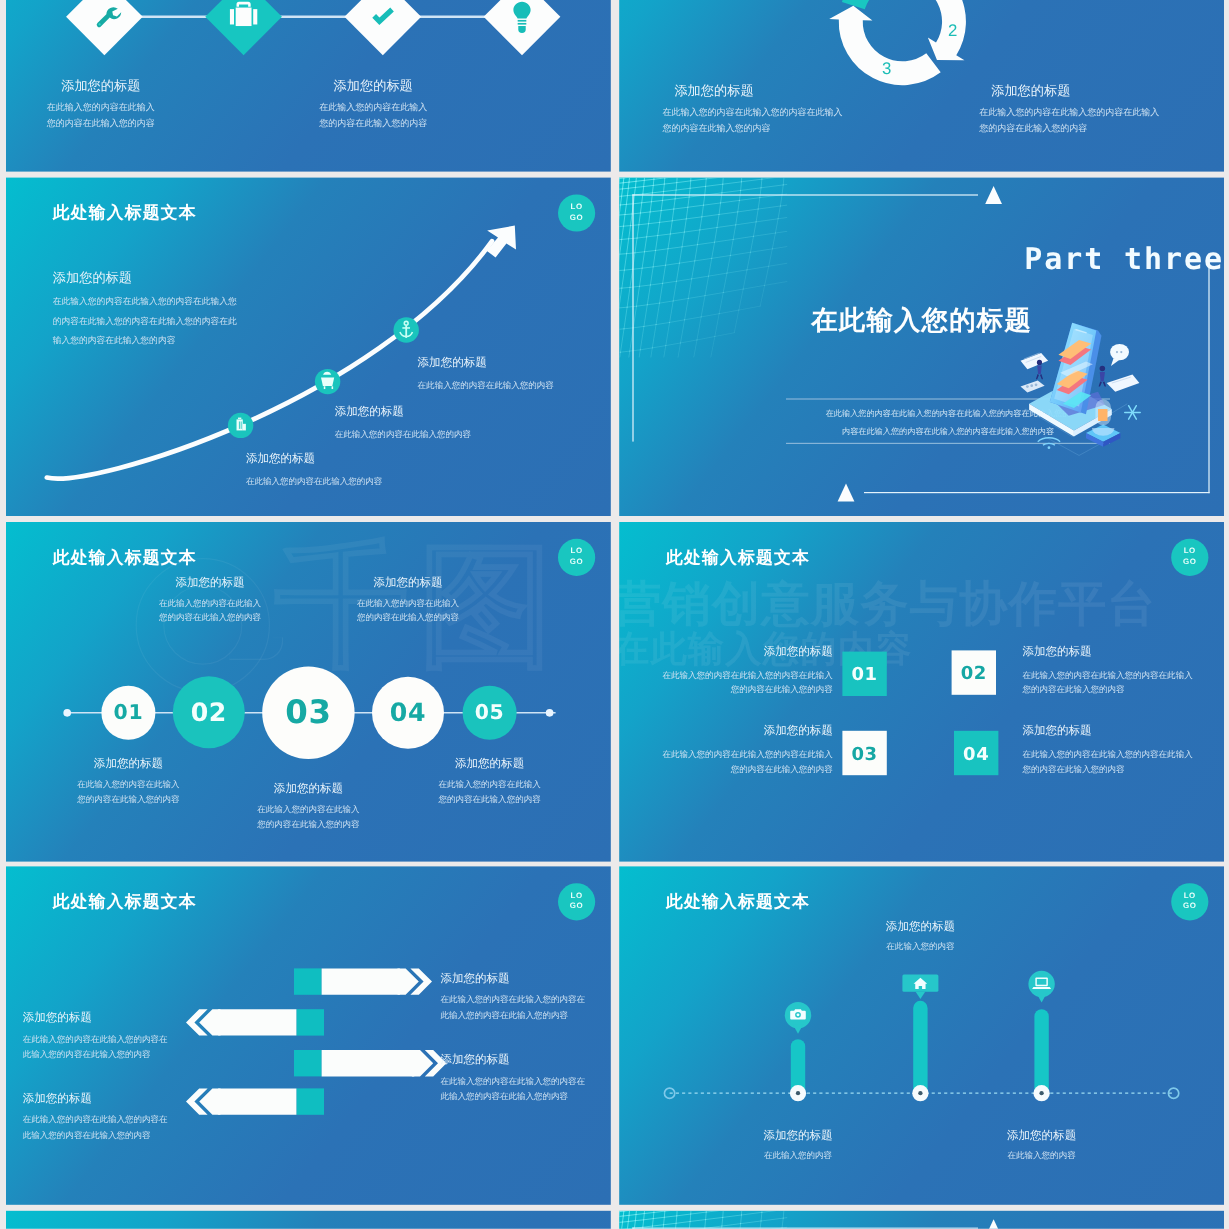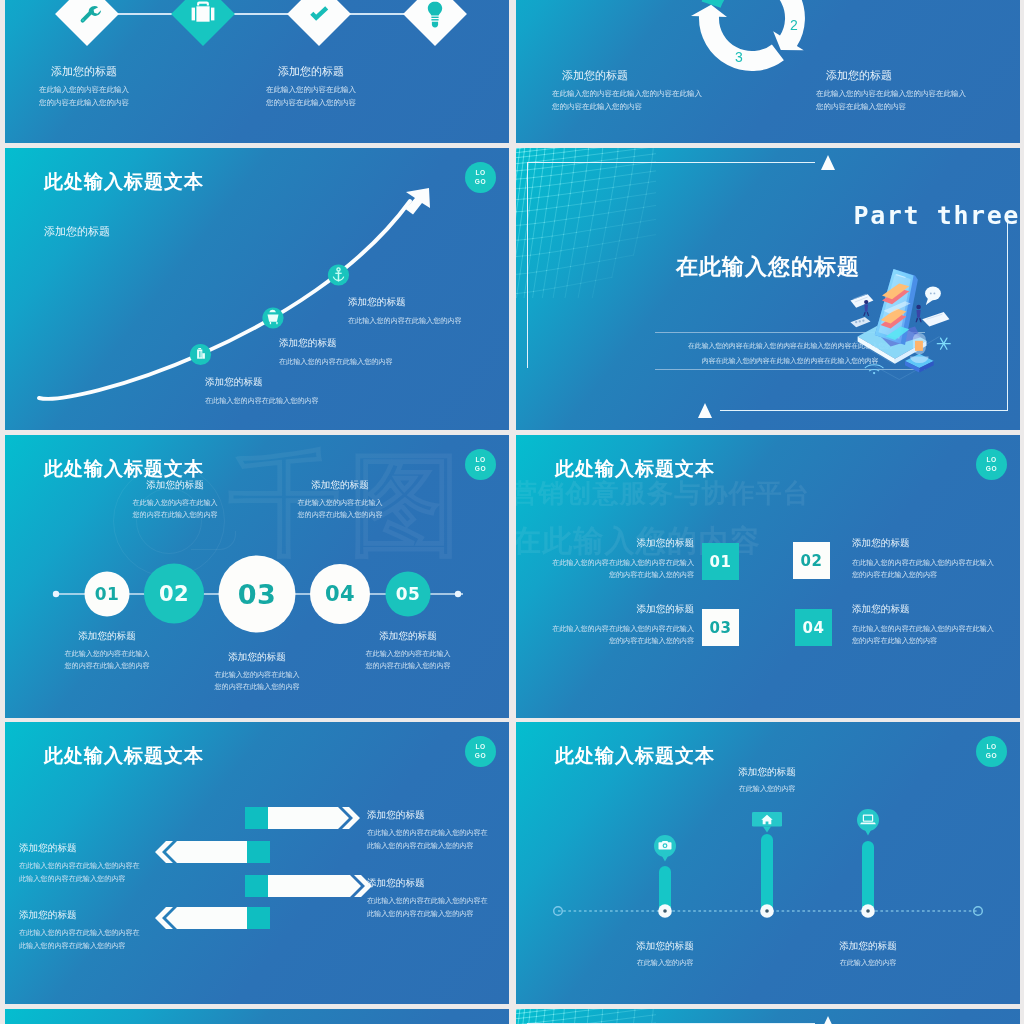--- a/index.html
+++ b/index.html
@@ -38,21 +38,21 @@
   .r1c1-b2{left:261px;top:223px; font-size:7.5px;line-height:12.5px;}
   
   .cyc,.cyc-txt{position:absolute;left:165px;top:139px;}
   .cyc-txt{pointer-events:none;}
   .r1c2-t1{left:46px; top:207px; font-size:11px;}
   .r1c2-b1{left:36px; top:227px; font-size:7.5px;line-height:12.5px;}
   .r1c2-t2{left:310px;top:207px; font-size:11px;}
   .r1c2-b2{left:300px;top:227px; font-size:7.5px;line-height:12.5px;}
 
   
-  .t-std{left:39px;top:21px;font-size:19px;}
+  .t-std{left:39px;top:21px;font-size:14px;}
   .lg-std{left:460px;top:14px;width:31px;height:31px;font-size:6.6px;}
   .lg-std span{margin:1.1px 0;}
 
   
   .curve{position:absolute;left:0;top:0;}
   .c-t0{left:39px; top:76px; font-size:11px;}
   .c-b0{left:39px; top:95px; font-size:7.3px;line-height:16.6px;}
   .c-t1{left:200px;top:228px;font-size:9.6px;}
   .c-b1{left:200px;top:247px;font-size:7.1px;line-height:12px;}
   .c-t2{left:274px;top:189px;font-size:9.6px;}
@@ -117,21 +117,21 @@
   .sq3{left:186px;top:174px;}
   .sq4{left:279px;top:174px;}
   .s4-t0{left:20px; width:158px;top:102px;font-size:9.6px;}
   .s4-b0{left:20px; width:158px;top:122px;font-size:7.1px;line-height:12.4px;}
   .s4-t1{left:336px;width:160px;top:102px;font-size:9.6px;}
   .s4-b1{left:336px;width:170px;top:122px;font-size:7.1px;line-height:12.4px;}
   .s4-t2{left:20px; width:158px;top:168px;font-size:9.6px;}
   .s4-b2{left:20px; width:158px;top:188px;font-size:7.1px;line-height:12.4px;}
   .s4-t3{left:336px;width:160px;top:168px;font-size:9.6px;}
   .s4-b3{left:336px;width:170px;top:188px;font-size:7.1px;line-height:12.4px;}
-  .wm-l1{left:-5px;top:41px;font-size:26px;color:rgba(255,255,255,.072);
+  .wm-l1{left:-5px;top:41px;font-size:40px;color:rgba(255,255,255,.072);
          font-weight:700;letter-spacing:1.2px;white-space:nowrap;}
   .wm-l2{left:-5px;top:86px;font-size:30px;color:rgba(255,255,255,.072);
          font-weight:700;letter-spacing:1.2px;white-space:nowrap;}
 
   
   .arrows{position:absolute;left:0;top:0;}
   .ar-t0{left:362px;top:87px; font-size:9.6px;}
   .ar-b0{left:362px;top:105px;font-size:7.1px;line-height:13px;}
   .ar-t1{left:14px; top:120px;font-size:9.6px;}
   .ar-b1{left:14px; top:138px;font-size:7.1px;line-height:13px;}
@@ -259,20 +259,23 @@
       <circle cx="333.5" cy="127" r="10.6" fill="#1ac4bd"></circle>
       <g fill="none" stroke="#c8fff4" stroke-width="1.3">
         <circle cx="333.5" cy="121.4" r="1.6"></circle>
         <line x1="333.5" y1="123.3" x2="333.5" y2="133.6" stroke-width="1.5"></line>
         <line x1="330.3" y1="125.3" x2="336.7" y2="125.3"></line>
         <path d="M328.3 128.6a5.5 5.5 0 0 0 10.4 0"></path>
       </g>
     </g>
   </svg>
   <div class="ittl c-t0">添加您的标题</div>
+  <div class="itxt c-b0">在此输入您的内容在此输入您的内容在此输入您
+的内容在此输入您的内容在此输入您的内容在此
+输入您的内容在此输入您的内容</div>
   <div class="ittl c-t1">添加您的标题</div>
   <div class="itxt c-b1">在此输入您的内容在此输入您的内容</div>
   <div class="ittl c-t2">添加您的标题</div>
   <div class="itxt c-b2">在此输入您的内容在此输入您的内容</div>
   <div class="ittl c-t3">添加您的标题</div>
   <div class="itxt c-b3">在此输入您的内容在此输入您的内容</div>
 </div>
 
 <div class="slide s-r2c2">
   <svg class="pgrid" viewBox="0 0 140 150" width="140" height="150" id="pgrid-a">

